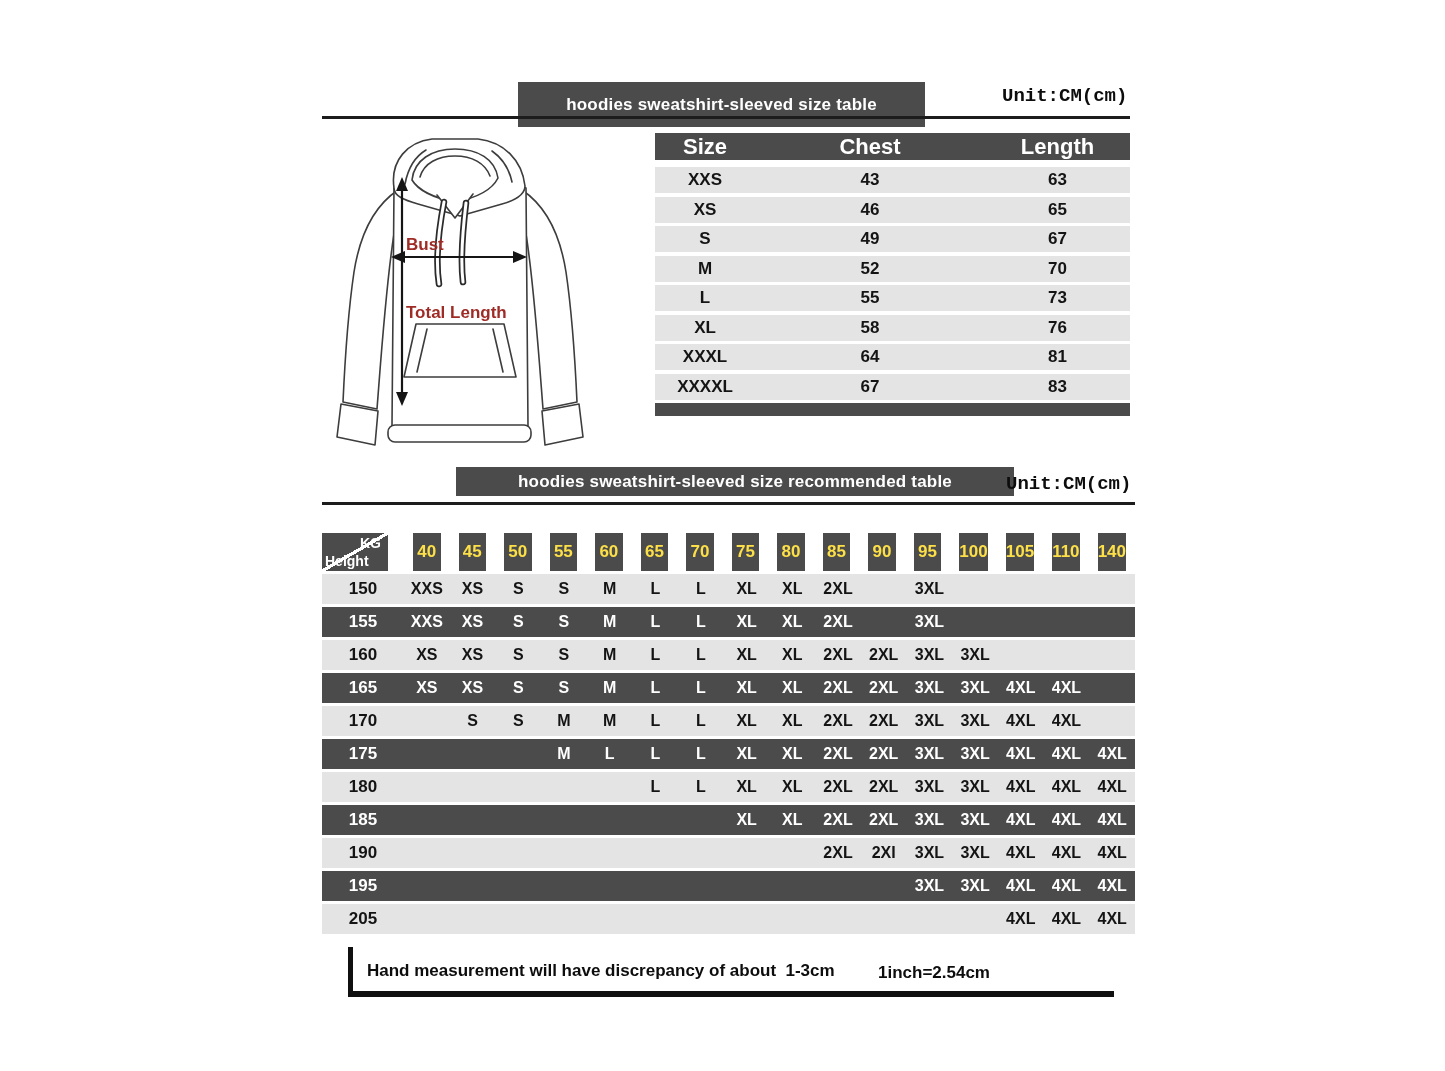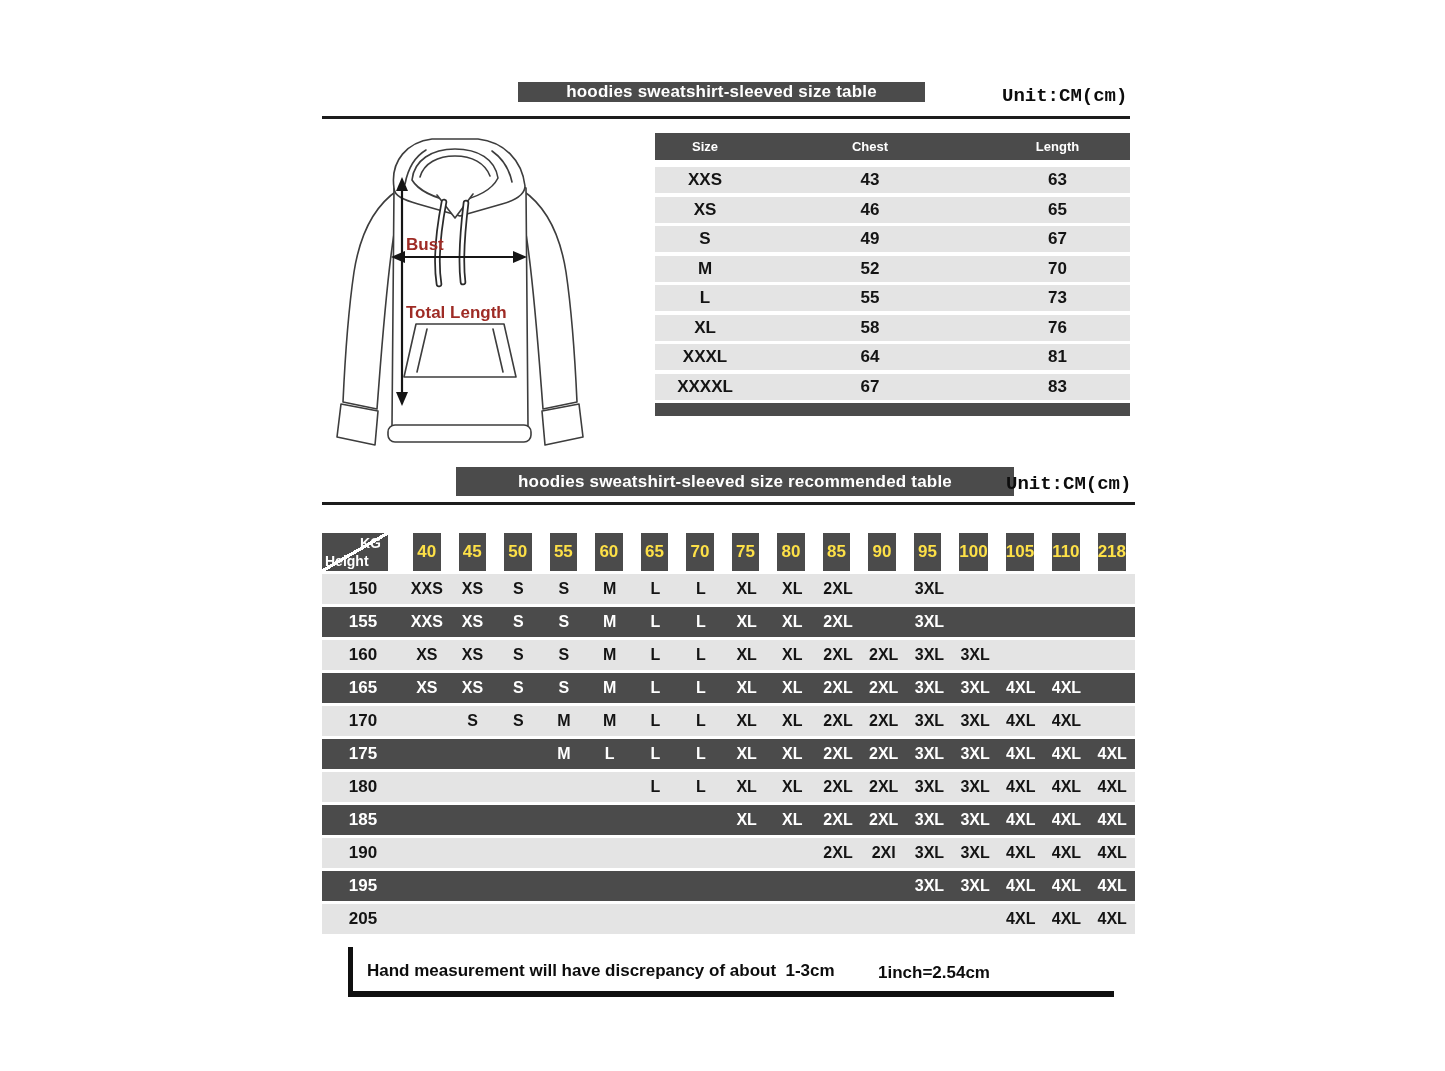--- a/index.html
+++ b/index.html
@@ -10,21 +10,21 @@
   .abs{position:absolute;}
   .title-bar{
     background:var(--dark-bar,#4b4b4b);color:#fff;font-weight:bold;font-size:17px;
     display:flex;align-items:center;justify-content:center;letter-spacing:.2px;
   }
   .unit{font-weight:bold;font-size:19px;color:#0d0d0d;display:flex;align-items:center;font-family:Liberation Mono, monospace;}
   .rule{background:var(--line-black,#1c1c1c);}
   
   .size-table{width:475px;}
   .st-grid{display:grid;grid-template-columns:100px 230px 145px;}
-  .st-header{height:27px;background:var(--dark-bar,#4b4b4b);color:#fff;font-weight:bold;font-size:13px;}
+  .st-header{height:27px;background:var(--dark-bar,#4b4b4b);color:#fff;font-weight:bold;font-size:22px;}
   .st-header div,.st-row div{display:flex;align-items:center;justify-content:center;}
   .st-row{height:26px;background:var(--light-row,#e4e4e4);color:#141414;font-weight:bold;font-size:17px;margin-top:3.5px;}
   .st-row.first{margin-top:7px;}
   .st-footbar{height:13px;background:var(--dark-bar,#4b4b4b);margin-top:3.5px;}
   
   .matrix{width:813px;}
   .mx-grid{display:grid;grid-template-columns:82px repeat(16,1fr);}
   .mx-header{height:38px;}
   .mx-corner{
     position:relative;background:var(--dark-bar,#4b4b4b);margin-right:16px;
@@ -46,21 +46,21 @@
   .f-note,.f-conv{font-weight:bold;font-size:17px;color:#0d0d0d;white-space:pre;}
   .bar{background:#101010;}
   
   .red-text{fill:var(--accent-red,#9e2b25);font-weight:bold;font-size:17px;font-family:"Liberation Sans","DejaVu Sans",sans-serif;}
 </style>
 </head>
 <body>
 
 <div class="page">
 
-  <div class="abs title-bar" style="left:518px;top:82px;width:407px;height:20px;">
+  <div class="abs title-bar" style="left:518px;top:82px;width:407px;height:45px;">
     <span>hoodies sweatshirt-sleeved size  table</span>
   </div>
   <div class="abs unit" style="left:1002px;top:82px;height:28px;">Unit:CM(cm)</div>
   <div class="abs rule" style="left:322px;top:116px;width:808px;height:3px;"></div>
 
   <svg class="abs" style="left:332px;top:132px;" width="300" height="330" viewBox="0 0 300 330">
     <g fill="#fff" stroke="#3d3d3d" stroke-width="1.6" stroke-linejoin="round" stroke-linecap="round">
 
       <path d="M66,58 C42,74 28,102 22,140 C17,174 13,226 11,270 L45,277 C49,226 54,152 62,102 Z"></path>
       <path d="M190,58 C214,74 228,102 234,140 C239,174 243,226 245,270 L211,277 C207,226 202,152 194,102 Z"></path>
@@ -178,21 +178,21 @@
         <div class="mx-box">65</div>
         <div class="mx-box">70</div>
         <div class="mx-box">75</div>
         <div class="mx-box">80</div>
         <div class="mx-box">85</div>
         <div class="mx-box">90</div>
         <div class="mx-box">95</div>
         <div class="mx-box">100</div>
         <div class="mx-box">105</div>
         <div class="mx-box">110</div>
-        <div class="mx-box">218</div>
+        <div class="mx-box">140</div>
       </div>
     <div id="matrix-rows">
         <div class="mx-grid mx-row light">
           <div class="hlabel">150</div>
           <div>XXS</div>
           <div>XS</div>
           <div>S</div>
           <div>S</div>
           <div>M</div>
           <div>L</div>

